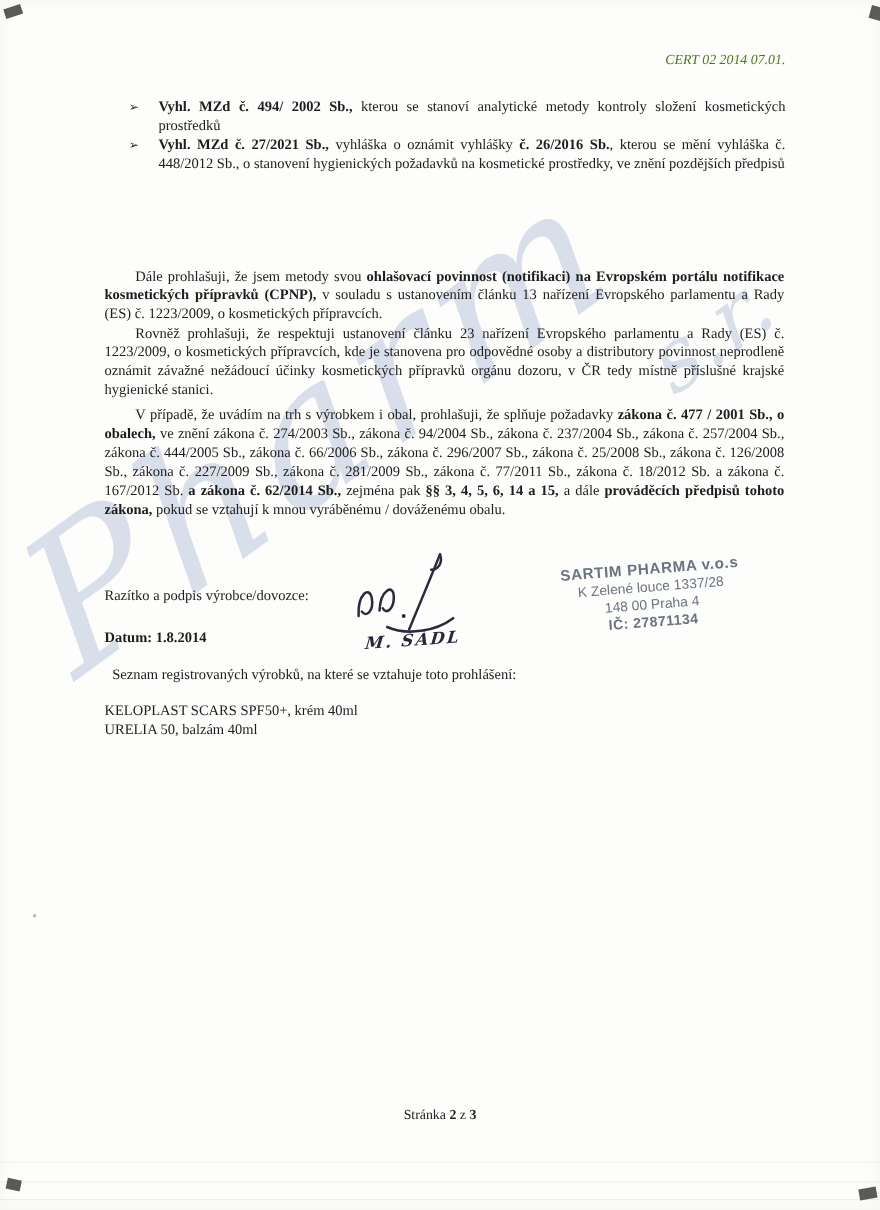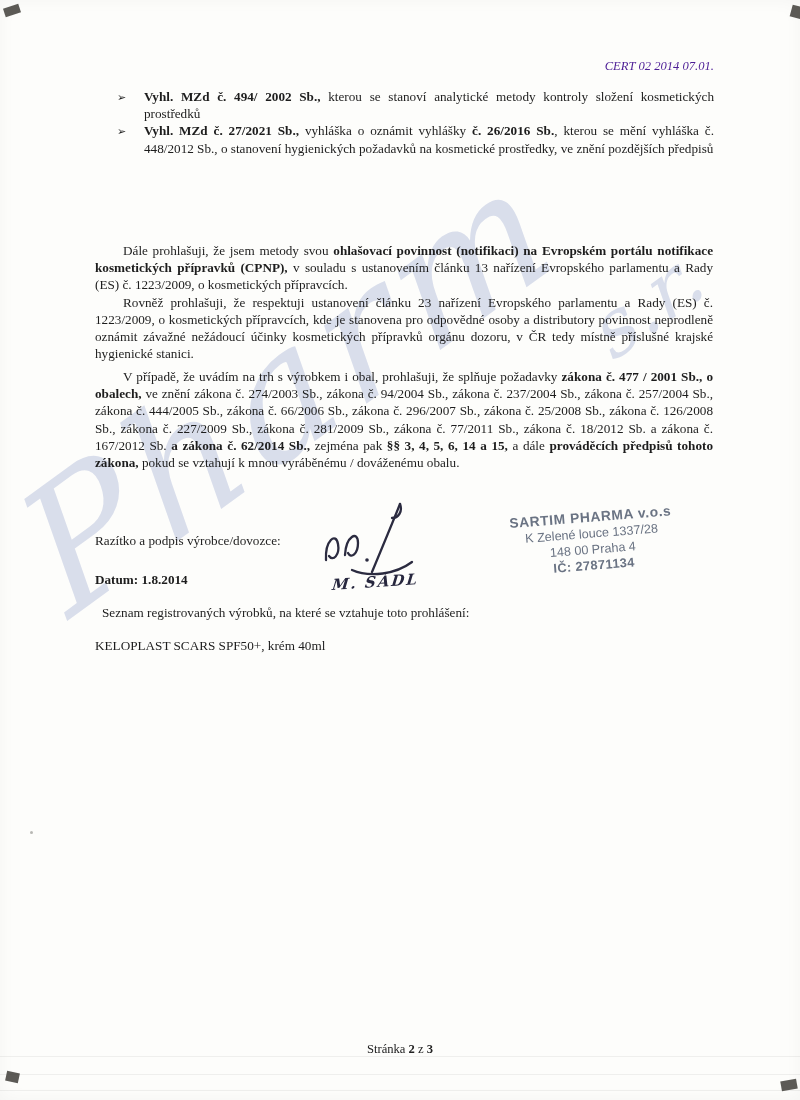--- a/index.html
+++ b/index.html
@@ -23,22 +23,22 @@
     transform:rotate(-36deg) skewX(-6deg);transform-origin:left center;
   }
   .wm-suffix{
     left:600px;top:330px;font-size:78px;
     transform:rotate(-36deg) skewX(-6deg);transform-origin:left center;
   }
 
   .content{position:relative;z-index:2;}
 
   .doc-code{
-    position:absolute;top:58px;right:86px;
-    font-style:italic;font-size:12.6px;color:#4c1d95;
+    position:absolute;top:46px;right:86px;
+    font-style:italic;font-size:12.6px;color:#4d7c0f;
   }
 
   .bullets{position:absolute;top:88px;left:144px;width:570px;}
   .bullet{position:relative;text-align:justify;}
   .bullet .marker{
     position:absolute;left:-27px;top:1px;
     font-family:"DejaVu Sans", sans-serif;font-size:11px;color:#1d1d1d;
   }
 
   .paras{position:absolute;top:242px;left:95px;width:618px;}
@@ -64,21 +64,21 @@
   }
   .stamp-l1{font-weight:bold;font-size:13.8px;letter-spacing:0.6px;line-height:17px;}
   .stamp-l2,.stamp-l3{font-size:12.6px;line-height:16px;}
   .stamp-l4{font-size:12.8px;font-weight:bold;line-height:16px;letter-spacing:0.4px;}
 
   .list-heading{position:absolute;top:604px;left:102px;font-weight:normal;}
   .product-list{position:absolute;top:637px;left:95px;font-weight:normal;line-height:17px;}
 
   .footer{
     position:absolute;top:1005px;left:0;width:100%;
-    text-align:center;font-size:12.6px;color:#222;margin-top:36px;
+    text-align:center;font-size:12.6px;color:#222;
   }
 
   
   .corner{position:absolute;background:#45433f;opacity:0.88;z-index:4;}
   .corner-tl{left:4px;top:6px;width:16px;height:9px;transform:rotate(-18deg);}
   .corner-tr{right:-3px;top:6px;width:12px;height:12px;transform:rotate(15deg);}
   .corner-bl{left:6px;bottom:18px;width:13px;height:10px;transform:rotate(12deg);}
   .corner-br{right:3px;bottom:10px;width:16px;height:10px;transform:rotate(-10deg);}
   .scanline{position:absolute;left:0;width:100%;height:1px;background:rgba(80,80,75,0.08);z-index:1;}
   .sl1{top:1056px;} .sl2{top:1074px;} .sl3{top:1090px;}
@@ -131,20 +131,21 @@
       <div class="stamp-l1">SARTIM PHARMA v.o.s</div>
       <div class="stamp-l2">K Zelené louce 1337/28</div>
       <div class="stamp-l3">148 00 Praha 4</div>
       <div class="stamp-l4">IČ: 27871134</div>
     </div>
 
     <div class="list-heading">Seznam registrovaných výrobků, na které se vztahuje toto prohlášení:</div>
 
     <div class="product-list">
       <div class="product">KELOPLAST SCARS SPF50+, krém 40ml</div>
+      <div class="product">URELIA 50, balzám 40ml</div>
     </div>
 
     <div class="footer">
       <span>Stránka </span><span class="b">2</span><span> z </span><span class="b">3</span>
     </div>
 
   </div>
 
   <div class="corner corner-tl"></div>
   <div class="corner corner-tr"></div>

